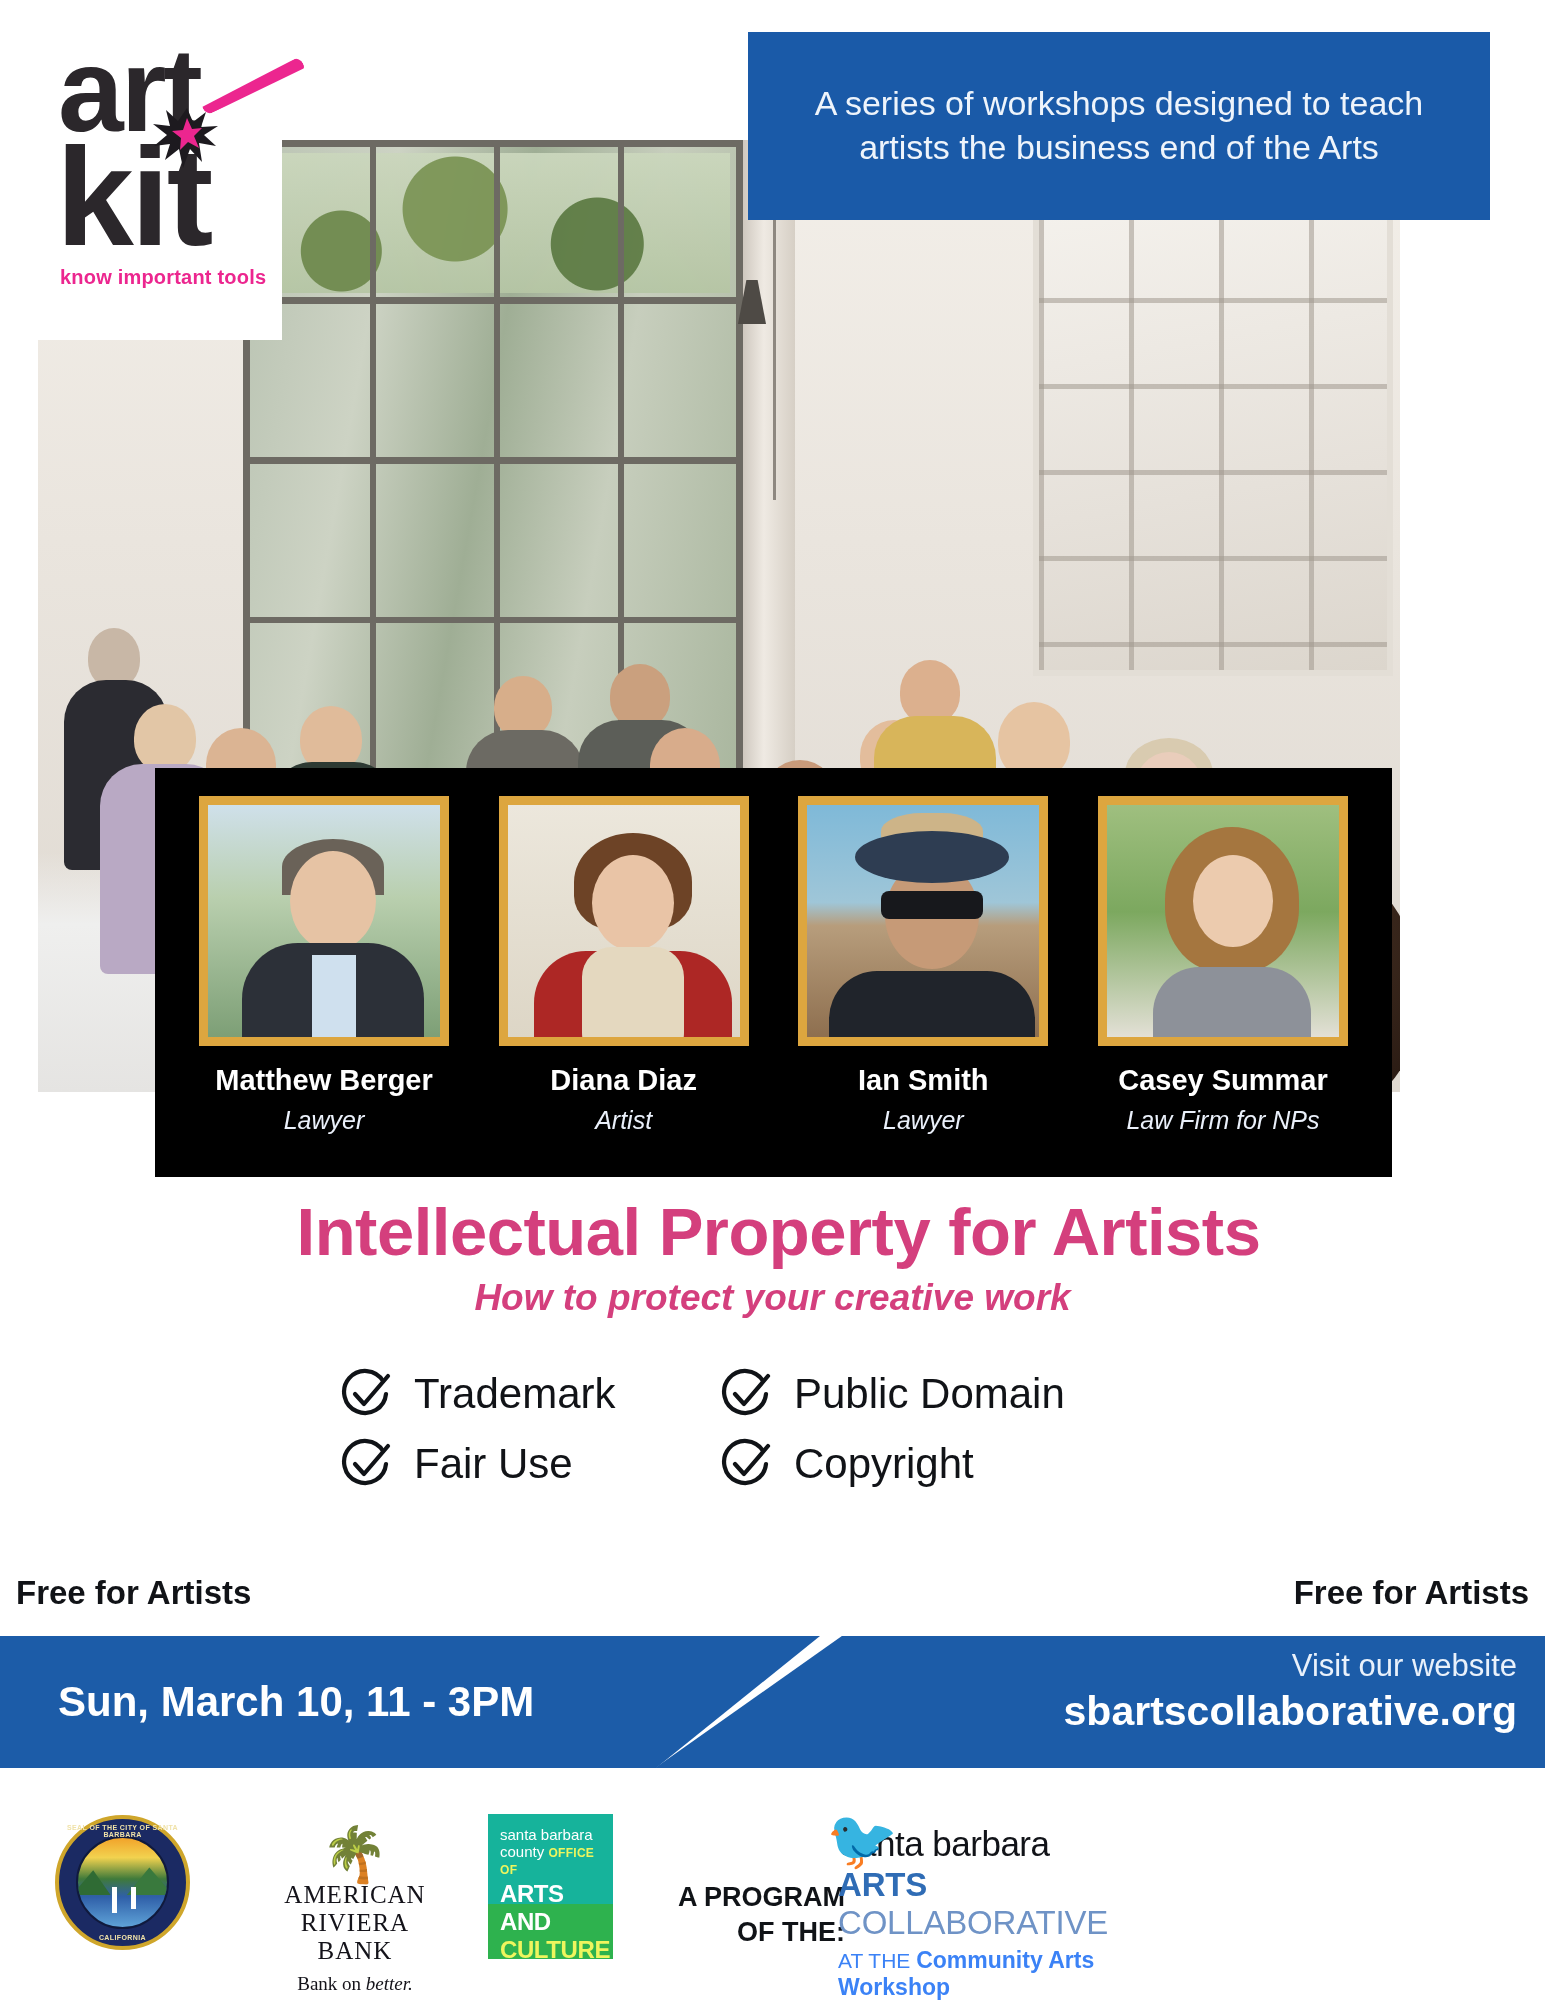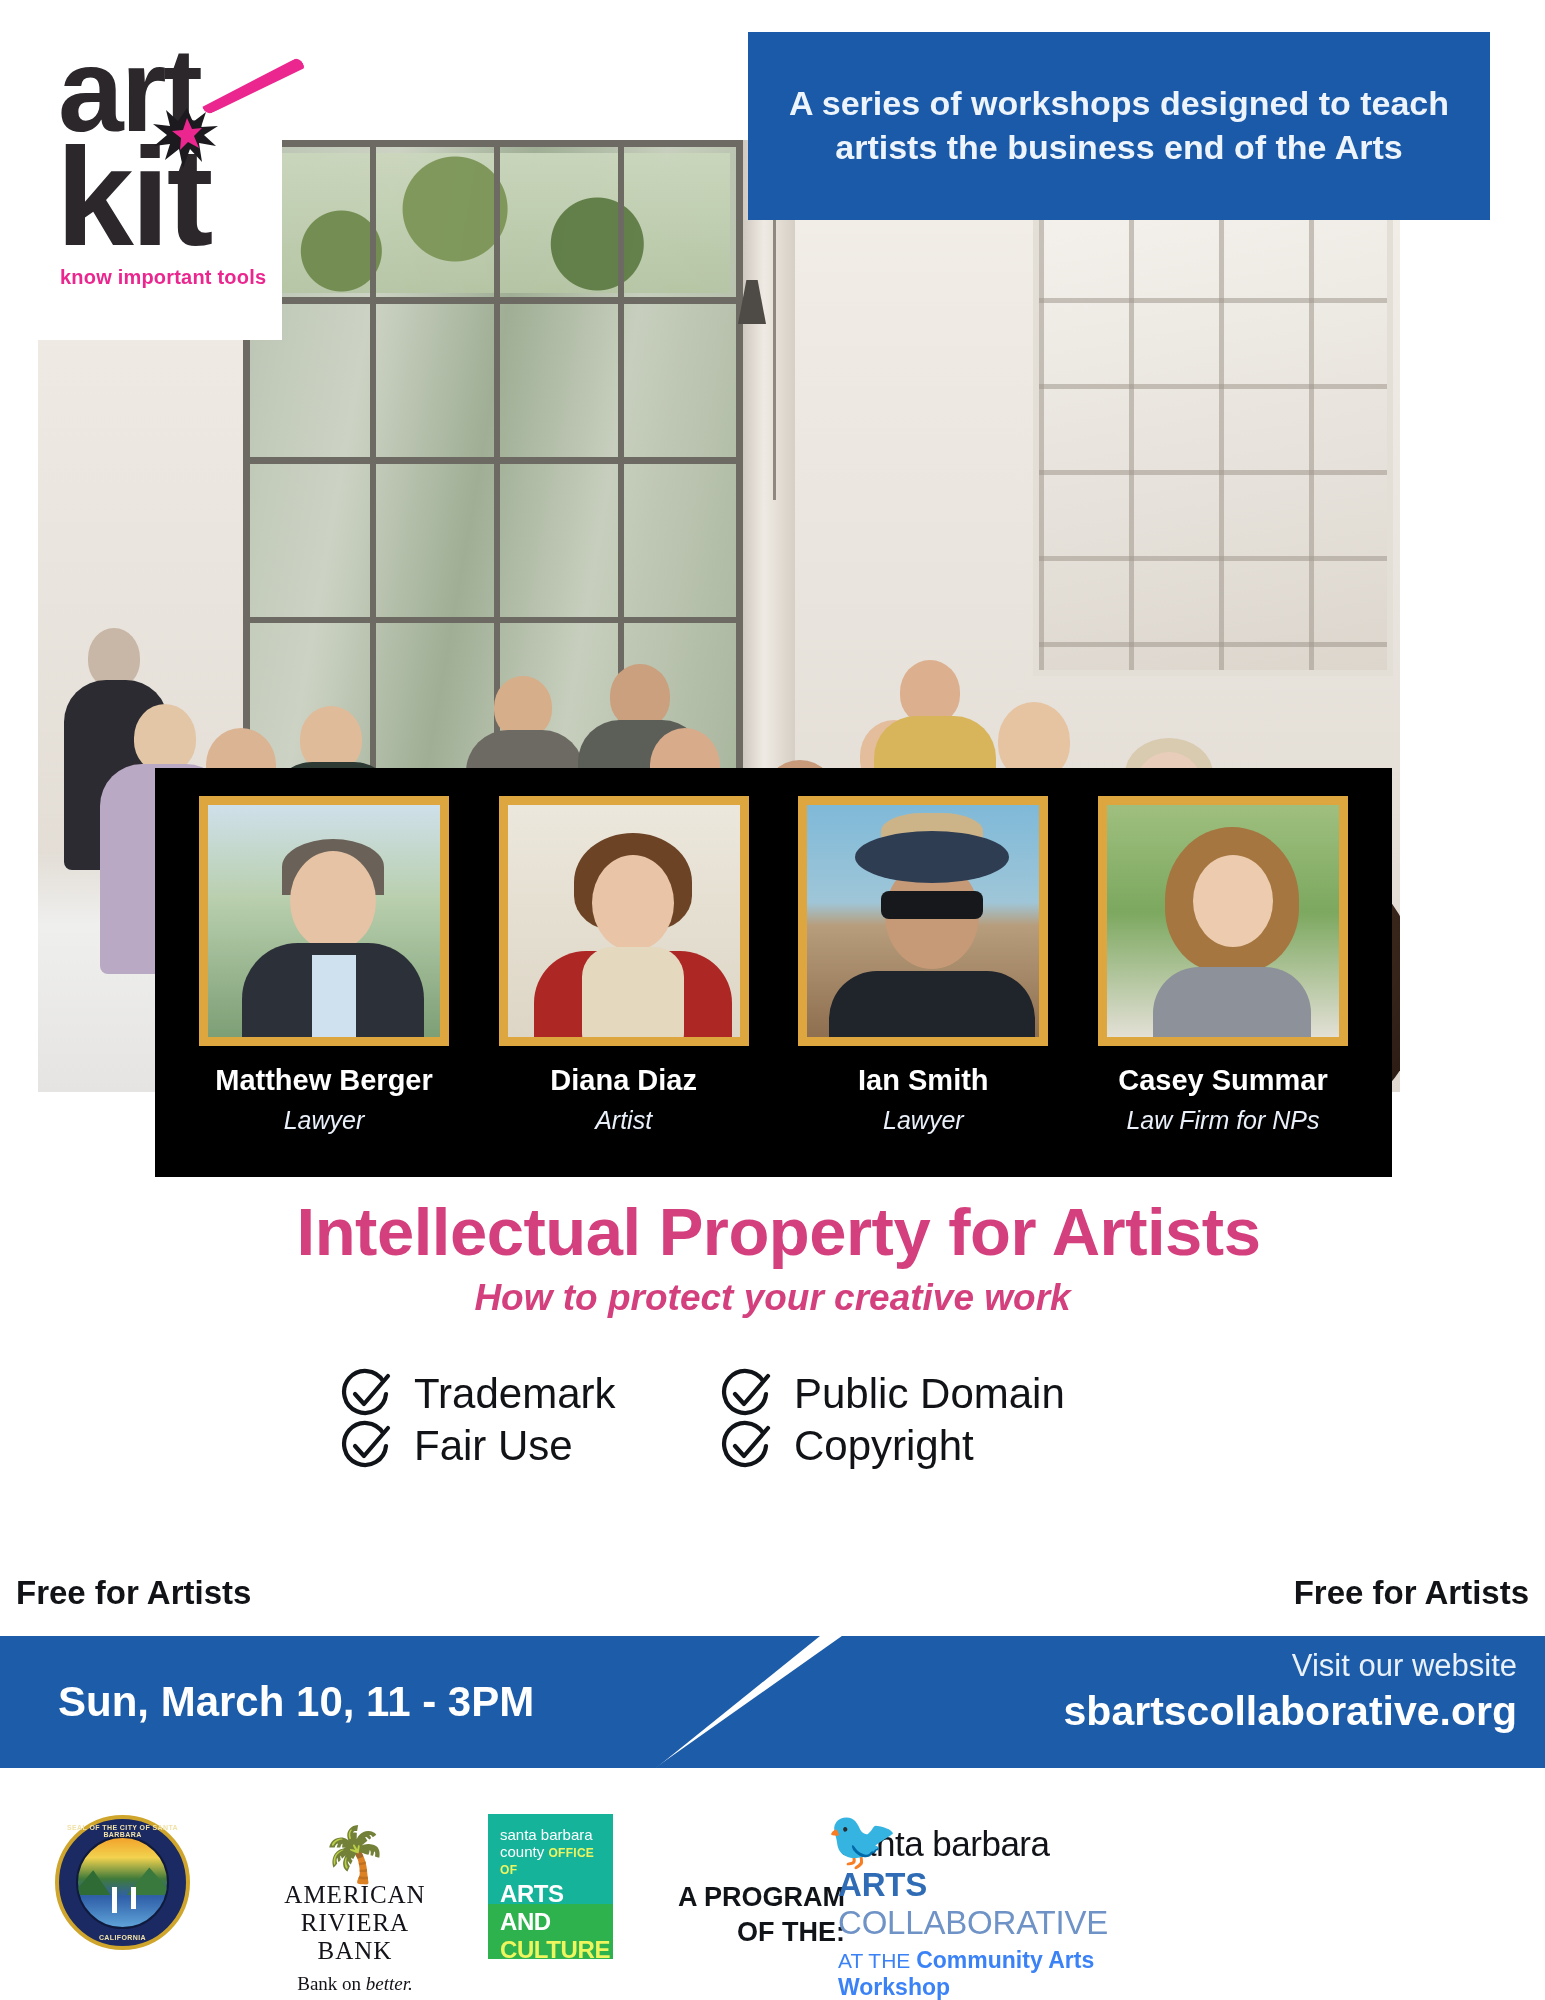--- a/index.html
+++ b/index.html
@@ -130,21 +130,21 @@
 
   
   .header-box {
     position:absolute; right:55px; top:32px; width:742px; height:188px;
     background:#1a5aa8; z-index:7;
     display:flex; align-items:center; justify-content:center;
     padding: 6px 34px;
   }
   .header-box p {
     color:#eef4fb; font-size:34px; line-height:1.28; text-align:center;
-    font-weight:700; font-family:"Liberation Sans", sans-serif;
+    font-weight:400; font-family:"Liberation Sans", sans-serif;
   }
 
   
   .speakers {
     position:absolute; left:155px; top:768px; width:1237px; height:409px;
     background:#000000; z-index:8;
     display:flex; justify-content:space-between; align-items:flex-start;
     padding: 28px 30px 0 30px;
   }
   .speaker { width: 278px; text-align:center; }
@@ -192,21 +192,21 @@
   }
   .subtitle {
     position:absolute; left:0; right:0; top:1277px; text-align:center;
     color:#d43f7d; font-weight:700; font-style:italic; font-size:37px;
     font-family:"Liberation Sans", sans-serif;
   }
 
   
   .checklist {
     position:absolute; left:340px; top:1368px; width:880px;
-    display:grid; grid-template-columns: 380px 1fr; row-gap: 0;
+    display:grid; grid-template-columns: 380px 1fr; row-gap: 18px;
   }
   .check-item { display:flex; align-items:center; gap:22px; }
   .check-ico { width:52px; height:52px; flex:0 0 52px; }
   .check-lbl { font-size:42px; color:#111317; font-family:"Liberation Sans", sans-serif; }
 
   
   .free-left {
     position:absolute; left:16px; top:1574px; font-weight:700; font-size:33px;
     color:#111317; font-family:"Liberation Sans", sans-serif;
   }

